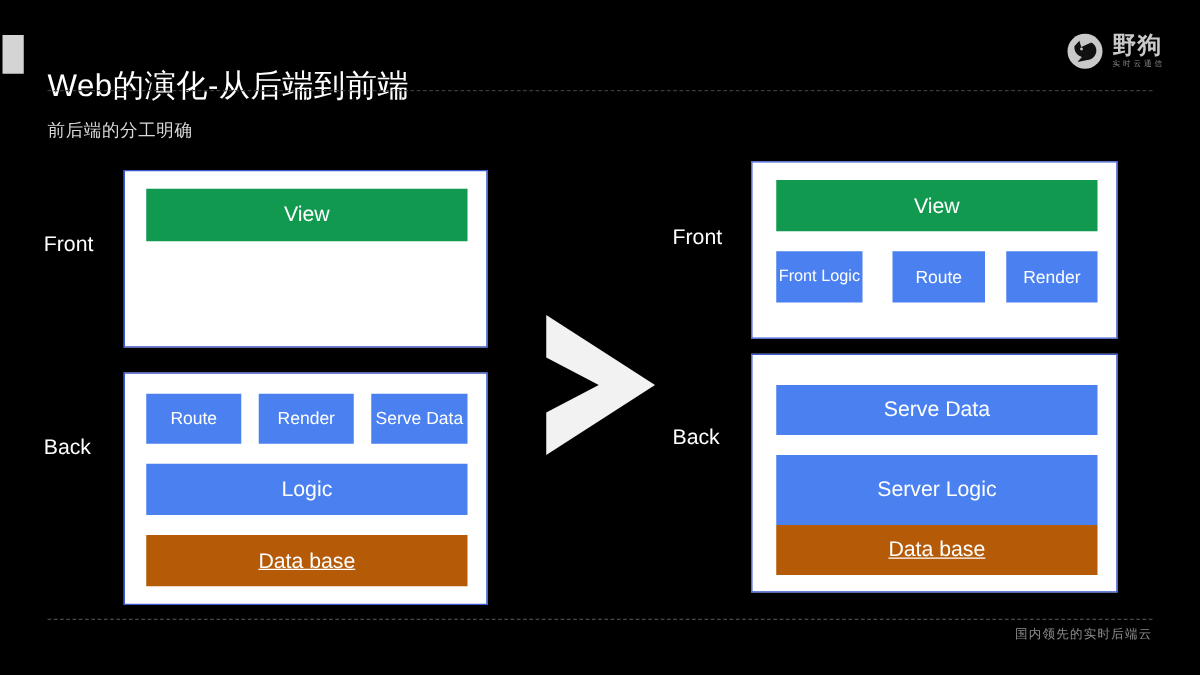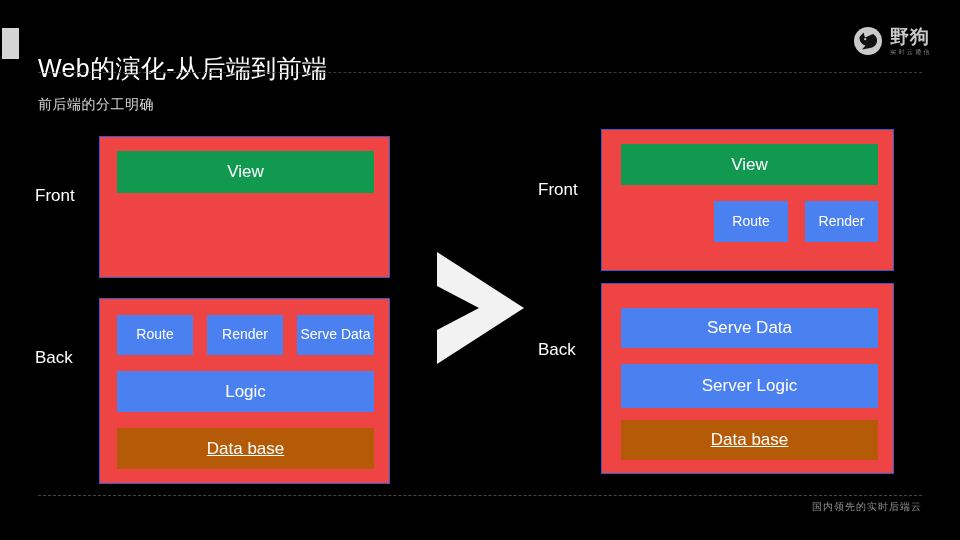--- a/index.html
+++ b/index.html
@@ -89,21 +89,21 @@
     font-size: 6px;
     color: #8a8a8a;
     letter-spacing: 2.4px;
     margin-top: 3px;
   }
 
   
   .frame {
     position: absolute;
     border: 1px solid #3a59d0;
-    background: #ef4444;
+    background: #ffffff;
   }
 
   .side-label {
     position: absolute;
     font-size: 17px;
     color: #ffffff;
     white-space: nowrap;
   }
 
   
@@ -209,35 +209,38 @@
 <svg class="chevron" viewBox="0 0 92 112">
   <polygon points="5,0 92,56 5,112 5,78 47,56 5,34" fill="#f2f2f2"></polygon>
 </svg>
 
 <div class="side-label" style="left:538px; top:180px;">Front</div>
 
 <div class="frame" style="left:601px; top:129px; width:293px; height:142px;">
   <div class="box green b-lg" style="left:19px; top:14px; width:257px; height:41px;">
     <span>View</span>
   </div>
+  <div class="box blue b-sm" style="left:19px; top:71px; width:69px; height:41px;">
+    <span>Front Logic</span>
+  </div>
   <div class="box blue b-md" style="left:112px; top:71px; width:74px; height:41px;">
     <span>Route</span>
   </div>
   <div class="box blue b-md" style="left:203px; top:71px; width:73px; height:41px;">
     <span>Render</span>
   </div>
 </div>
 
 <div class="side-label" style="left:538px; top:340px;">Back</div>
 
 <div class="frame" style="left:601px; top:283px; width:293px; height:191px;">
   <div class="box blue b-lg" style="left:19px; top:24px; width:257px; height:40px;">
     <span>Serve Data</span>
   </div>
-  <div class="box blue b-lg" style="left:19px; top:80px; width:257px; height:44px;">
+  <div class="box blue b-lg" style="left:19px; top:80px; width:257px; height:56px;">
     <span>Server Logic</span>
   </div>
   <div class="box orange b-lg" style="left:19px; top:136px; width:257px; height:40px;">
     <span>Data base</span>
   </div>
 </div>
 
 <div class="footer-rule"></div>
 <div class="footer-text">国内领先的实时后端云</div>
 

